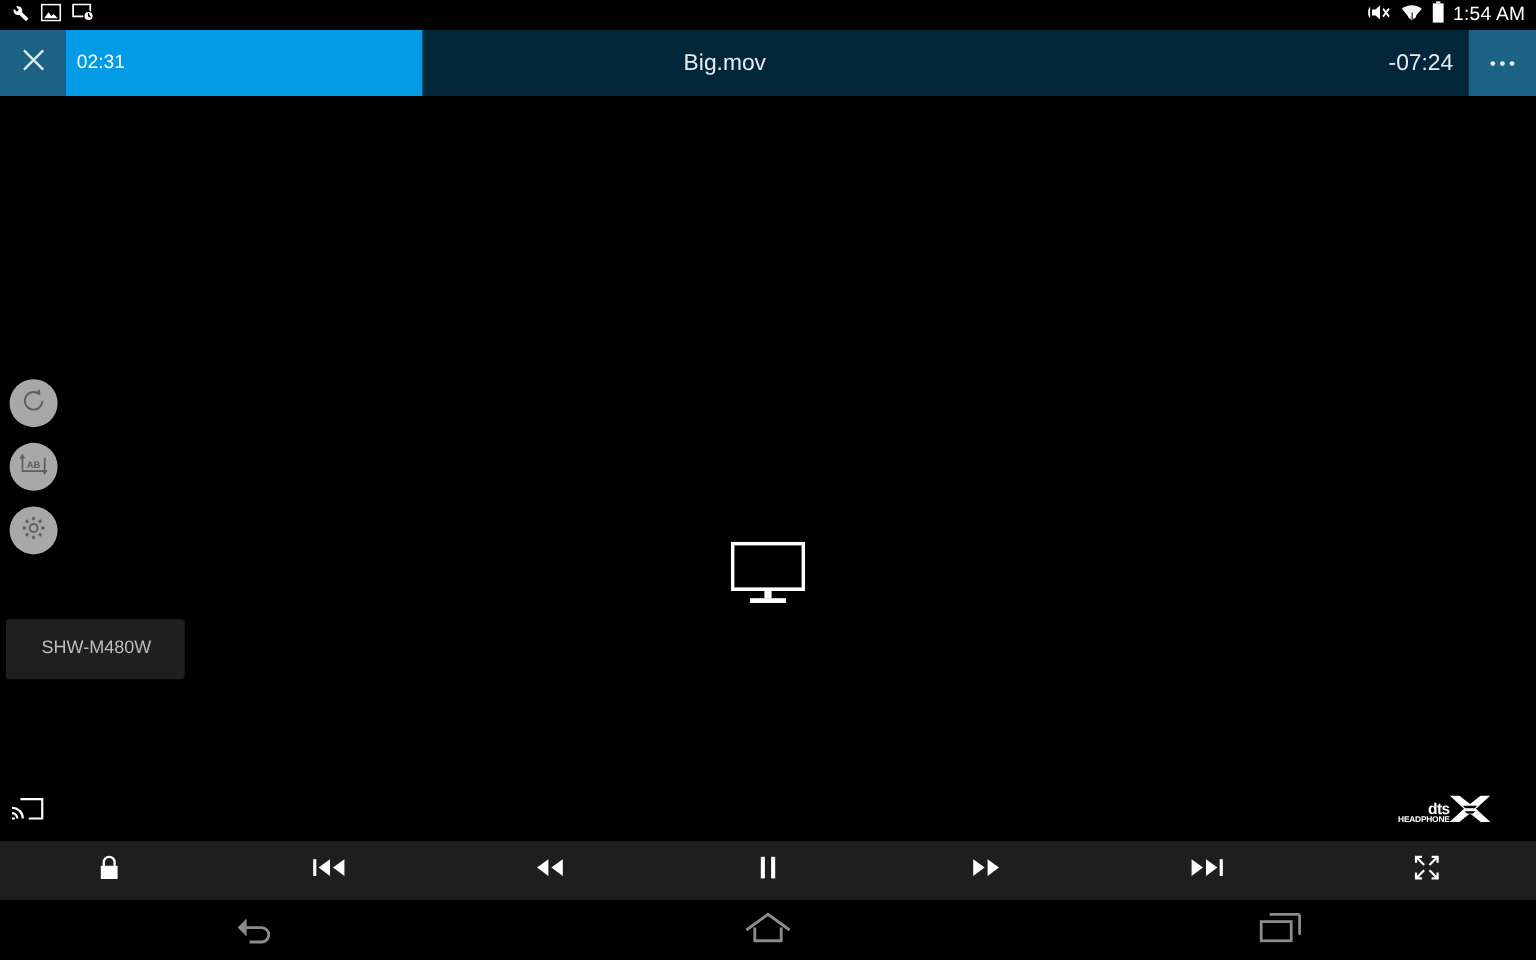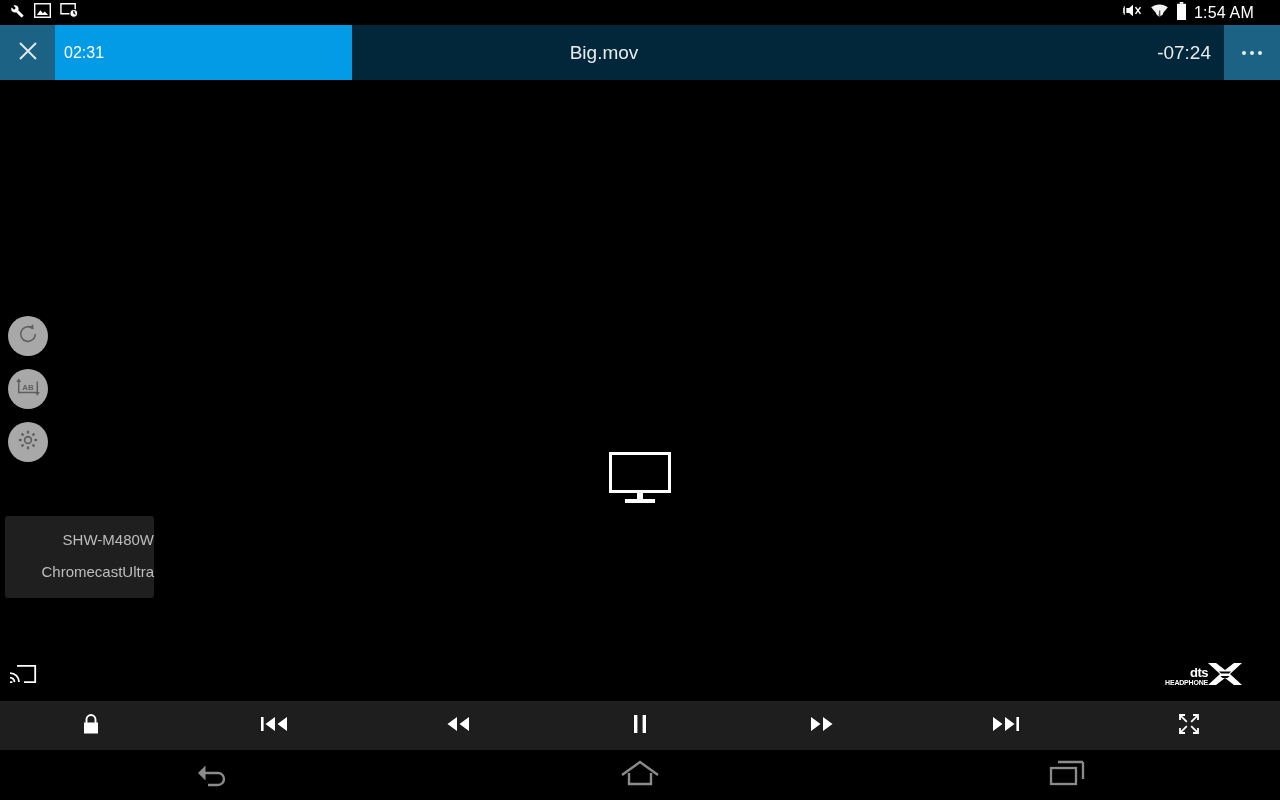--- a/index.html
+++ b/index.html
@@ -10,21 +10,21 @@
     overflow:hidden;
   }
   #app { position:relative; width:1280px; height:800px; background:#000; }
 
   
   .statusbar {
     position:absolute; left:0; top:0; width:1280px; height:25px;
     background:#000; display:flex; align-items:center;
   }
   .sb-left { display:flex; align-items:center; gap:9px; padding-left:8px; }
-  .sb-right { margin-left:auto; display:flex; align-items:center; gap:7px; padding-right:26px; }
+  .sb-right { margin-left:auto; display:flex; align-items:center; gap:7px; padding-right:9px; }
   .sb-clock { color:#fff; font-size:16px; letter-spacing:.2px; }
 
   
   .titlebar {
     position:absolute; left:0; top:25px; width:1280px; height:55px;
     background:#03273a;
   }
   .tb-close {
     position:absolute; left:0; top:0; width:55px; height:55px;
     background:#1b6285; display:flex; align-items:center; justify-content:center;
@@ -74,21 +74,21 @@
     background:#a8a8a8; display:flex; align-items:center; justify-content:center;
     margin-bottom:13px;
   }
 
   
   .devlist {
     position:absolute; left:5px; top:436px; width:149px;
     background:#1f1f1f; border-radius:3px; padding:8px 0 10px 0;
   }
   .devitem {
-    padding:8px 0; font-size:15px; color:#bdbdbd; line-height:16px;
+    padding:8px 28px; font-size:15px; color:#bdbdbd; line-height:16px;
   }
   .devitem.sel { color:#29a8e0; }
 
   
   .cast-ico { position:absolute; left:9px; top:583px; }
 
   
   .dts {
     position:absolute; right:38px; top:583px;
     display:flex; align-items:center; gap:0;
@@ -221,21 +221,20 @@
             <g stroke="#5f5f5f" stroke-width="2.6">
               <path d="M12 2v3M12 19v3M2 12h3M19 12h3M5 5l2.1 2.1M16.9 16.9L19 19M19 5l-2.1 2.1M7.1 16.9L5 19"></path>
             </g>
           </svg>
         </span>
       </div>
     </div>
 
     <div class="devlist">
       <div class="devitem">SHW-M480W</div>
-      <div class="devitem">ChromecastUltra</div>
     </div>
 
     <span class="cast-ico">
       <svg width="28" height="22" viewBox="0 0 28 22">
         <path fill="none" stroke="#fff" stroke-width="1.8" d="M8 2.9h18.2v16.2H15"></path>
         <path fill="none" stroke="#fff" stroke-width="1.8" d="M1 19.1h2.4M1 14.6a4.5 4.5 0 0 1 4.5 4.5M1 10.1a9 9 0 0 1 9 9"></path>
       </svg>
     </span>
 
     <div class="dts">

